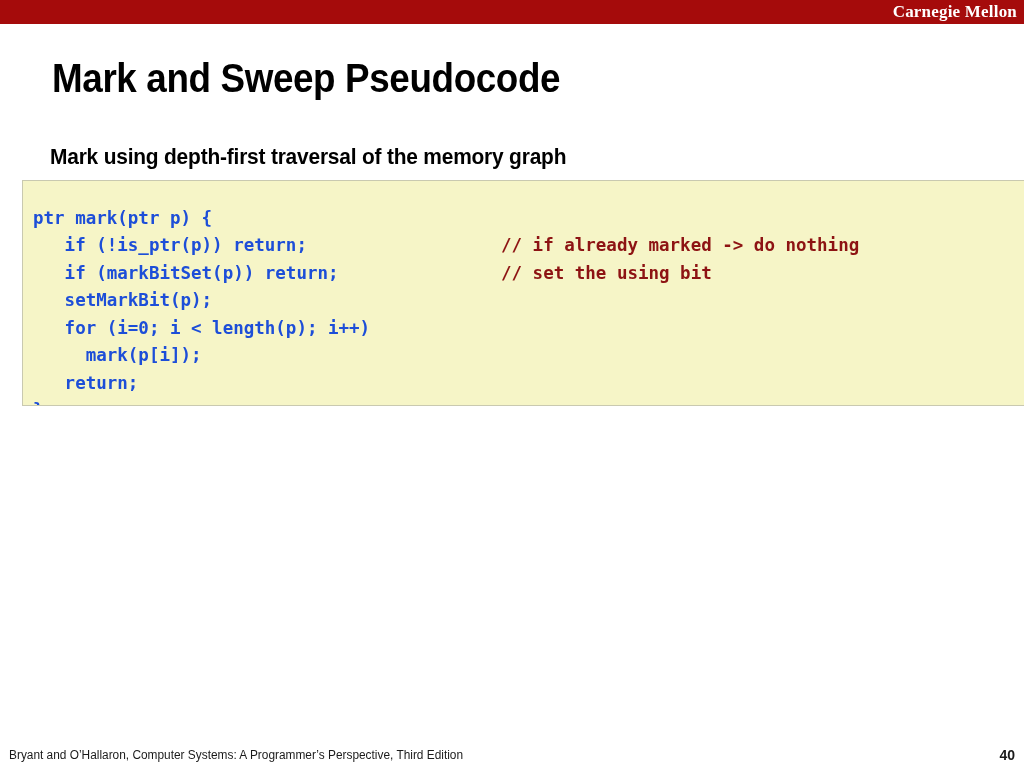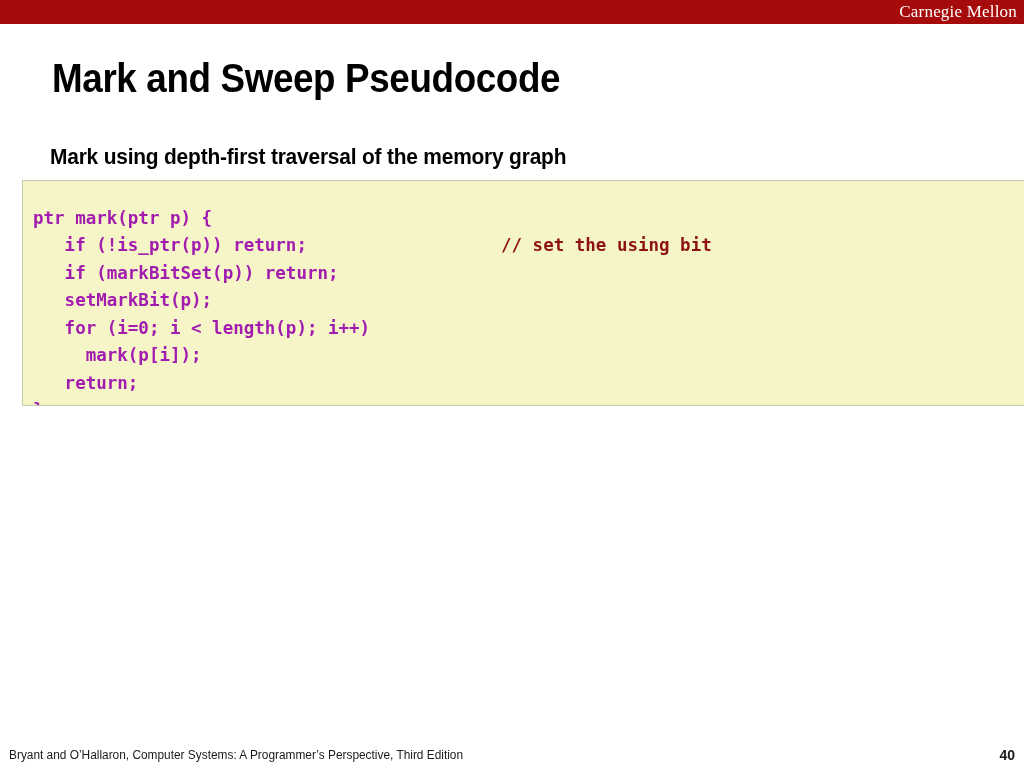--- a/index.html
+++ b/index.html
@@ -23,21 +23,21 @@
     width: 1024px;
     height: 24px;
     background: #a50b0b;
   }
   #brand-bar .brand-text {
     position: absolute;
     right: 7px;
     top: 1px;
     color: #ffffff;
     font-family: "Liberation Serif", serif;
-    font-weight: normal;
+    font-weight: bold;
     font-size: 17px;
     letter-spacing: 0.2px;
     line-height: 22px;
     white-space: nowrap;
     text-align: center;
   }
 
   
   #slide-title {
     position: absolute;
@@ -86,21 +86,21 @@
     width: 100%;
     height: 100%;
     font-family: "DejaVu Sans Mono", "Liberation Mono", monospace;
     font-weight: bold;
     font-size: 17.5px;
     line-height: 27.5px;
     white-space: pre;
   }
   #code-main {
     padding: 6px 0 0 10px;
-    color: #a21caf;
+    color: #1d4ed8;
     box-sizing: border-box;
   }
   #code-comments {
     padding: 6px 0 0 478px;
     color: #8d1313;
     box-sizing: border-box;
   }
   .code-line { display: block; height: 27.5px; }
 
   
@@ -130,17 +130,17 @@
 <div id="brand-bar">
   <span class="brand-text">Carnegie Mellon</span>
 </div>
 
 <div id="slide-title">Mark and Sweep Pseudocode</div>
 
 <div id="subtitle">Mark using depth-first traversal of the memory graph</div>
 
 <div id="code-block">
   <pre class="code-layer" id="code-main"><span class="code-line">ptr mark(ptr p) {</span><span class="code-line">   if (!is_ptr(p)) return;</span><span class="code-line">   if (markBitSet(p)) return;</span><span class="code-line">   setMarkBit(p);</span><span class="code-line">   for (i=0; i &lt; length(p); i++)</span><span class="code-line">     mark(p[i]);</span><span class="code-line">   return;</span><span class="code-line">}</span></pre>
-  <pre class="code-layer" id="code-comments"><span class="code-line"></span><span class="code-line">// set the using bit</span><span class="code-line"></span><span class="code-line"></span><span class="code-line"></span><span class="code-line"></span></pre>
+  <pre class="code-layer" id="code-comments"><span class="code-line"></span><span class="code-line">// if already marked -&gt; do nothing</span><span class="code-line">// set the using bit</span><span class="code-line"></span><span class="code-line"></span><span class="code-line"></span><span class="code-line"></span></pre>
 </div>
 
 <div id="footer-text">Bryant and O’Hallaron, Computer Systems: A Programmer’s Perspective, Third Edition</div>
 <div id="page-number">40</div>
 
 </body></html>

